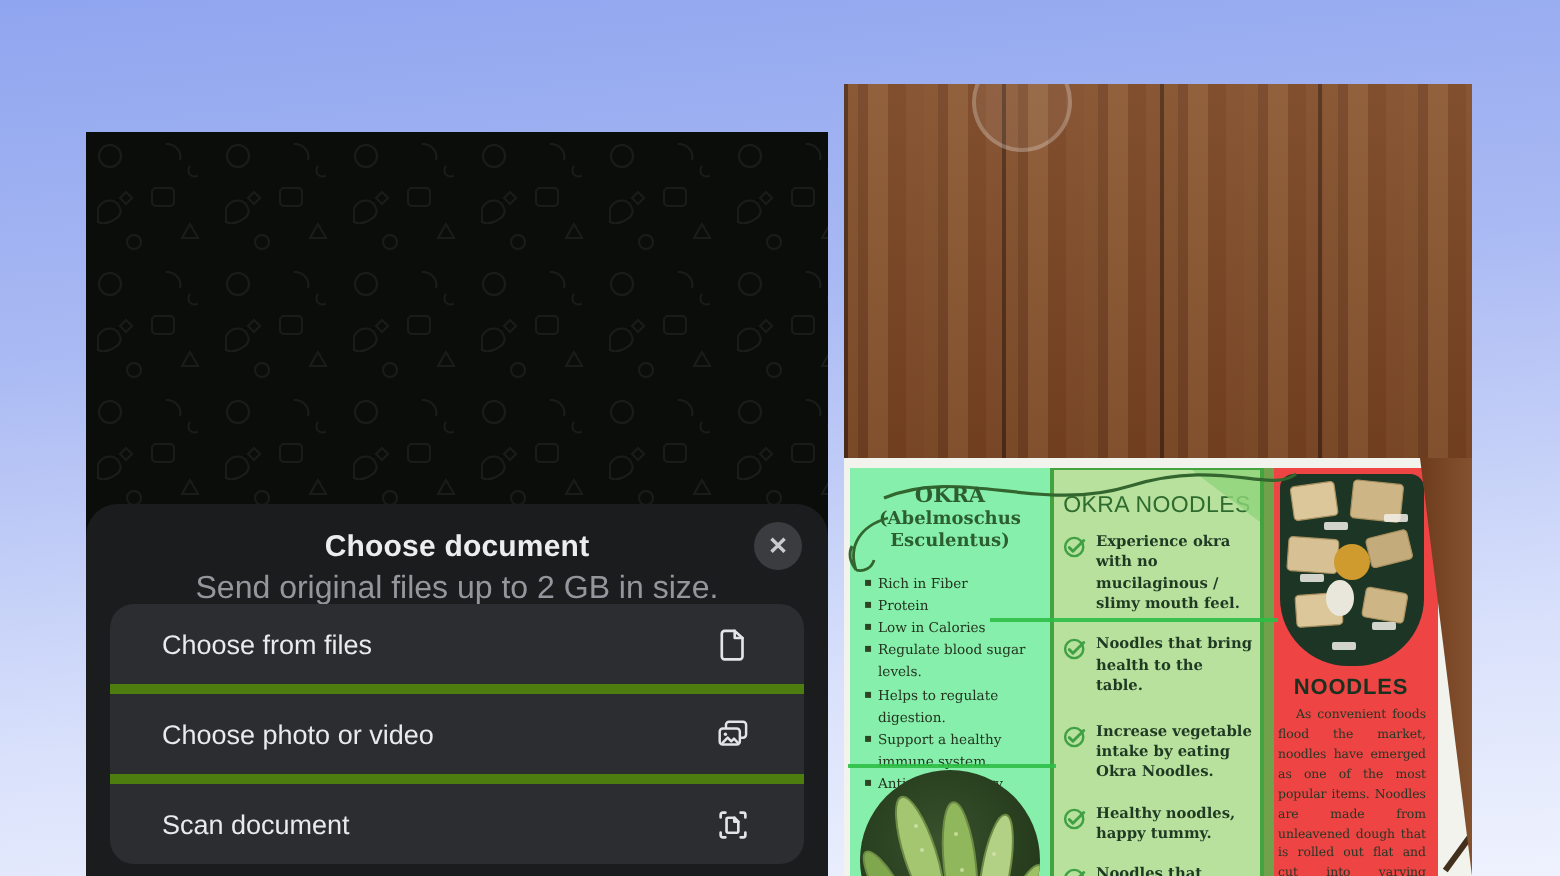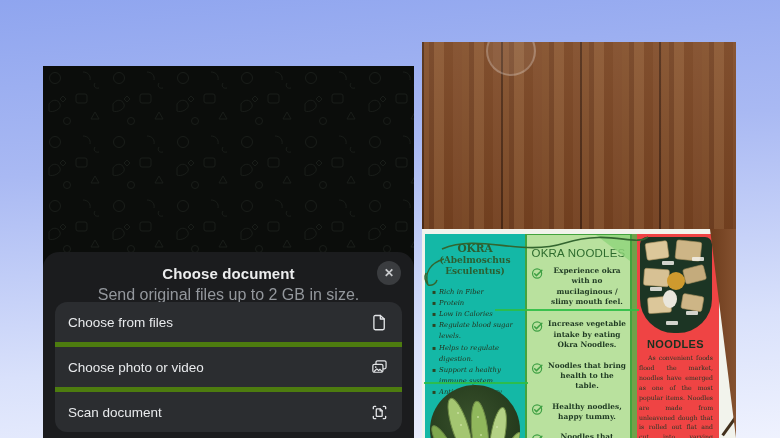--- a/index.html
+++ b/index.html
@@ -15,63 +15,63 @@
   
   .chat-bg{position:absolute;inset:0;background:#0b0d0b;}
   .chat-bg svg{position:absolute;inset:0;opacity:.6;}
   .sheet{position:absolute;left:0;right:0;top:186px;bottom:0;background:#1b1c1e;border-radius:16px 16px 0 0;}
   .sheet-title{margin-top:13px;text-align:center;color:#ecedee;font-size:15px;font-weight:700;letter-spacing:.1px;}
   .sheet-sub{margin-top:4px;text-align:center;color:#93979c;font-size:16px;}
   .close-btn{position:absolute;top:9px;right:13px;width:24px;height:24px;border-radius:50%;
     background:#3a3c3f;border:none;color:#c9cbcd;font-size:12px;font-weight:700;
     display:flex;align-items:center;justify-content:center;cursor:pointer;padding:0;}
   .opt-group{position:absolute;left:12px;right:12px;top:50px;background:#2b2d30;border-radius:12px;overflow:hidden;}
-  .opt-row{height:40px;display:flex;align-items:center;padding:0 13px;color:#e8eaec;font-size:13.5px;cursor:pointer;}
+  .opt-row{height:40px;display:flex;align-items:center;padding:0 26px;color:#e8eaec;font-size:13.5px;cursor:pointer;}
   .opt-row + .opt-row{border-top:5px solid #4d7c0f;}
   .opt-icon{margin-left:auto;display:flex;align-items:center;}
   .opt-icon svg{display:block;}
 
   
   .wood{position:absolute;inset:0;background:
     linear-gradient(180deg,rgba(255,225,190,.10) 0%,rgba(0,0,0,.05) 55%,rgba(0,0,0,.18) 100%),
     repeating-linear-gradient(90deg,rgba(25,8,2,.5) 0 2px,rgba(0,0,0,0) 2px 79px),
     repeating-linear-gradient(90deg,#7d4a27 0 7px,#6e3d1f 7px 12px,#85522e 12px 22px,#733f1e 22px 31px,#7b4726 31px 40px);}
   .blur-circle{position:absolute;top:-16px;left:64px;width:46px;height:46px;border-radius:50%;
     border:2px solid rgba(255,255,255,.22);background:rgba(255,255,255,.07);z-index:4;}
   .cam-bar{position:absolute;top:0;left:0;right:0;height:36px;background:rgba(16,8,3,.55);
     display:flex;align-items:center;color:#fff;z-index:3;}
   .cam-cancel{margin-left:12px;font-size:14px;cursor:pointer;}
   .cam-flash{position:absolute;left:110px;top:9px;cursor:pointer;}
   .cam-filters{position:absolute;left:186px;top:8px;cursor:pointer;}
   .cam-auto{margin-left:auto;margin-right:12px;font-size:14px;cursor:pointer;}
 
   .paper{position:absolute;left:0;top:187px;width:314px;height:209px;background:#f2f3ec;z-index:1;}
   .flyer{position:absolute;left:3px;top:5px;right:17px;bottom:0;display:flex;}
-  .colA{width:100px;background:#14b8a6;position:relative;font-family:"DejaVu Serif",serif;}
+  .colA{width:100px;background:#86efac;position:relative;font-family:"DejaVu Serif",serif;}
   .colB{width:107px;background:#b9e19e;position:relative;font-family:"DejaVu Serif",serif;
     border-left:2px solid #43a33e;border-right:2px solid #43a33e;border-top:1.5px solid #43a33e;box-sizing:border-box;}
   .colB .corner{position:absolute;top:0;right:0;width:34px;height:26px;background:#8fd47a;
     clip-path:polygon(100% 0,0 0,100% 100%);opacity:.8;}
   .colC{flex:1;background:#ef4444;position:relative;}
   .colC .edge{position:absolute;left:0;top:0;bottom:0;width:5px;background:#5ab24b;opacity:.85;}
 
   .okra-head{margin-top:8px;text-align:center;color:#2c5e31;font-weight:700;font-size:10.5px;line-height:1.25;position:relative;z-index:1;}
   .okra-sub{text-align:center;color:#2c5e31;font-weight:700;font-size:9px;line-height:1.25;}
   .okra-bullets{margin:9px 2px 0 7px;padding:0;list-style:none;}
-  .okra-bullets li{font-size:6.8px;color:#24341f;line-height:1.65;padding-left:7px;position:relative;font-style:italic;}
+  .okra-bullets li{font-size:6.8px;color:#24341f;line-height:1.65;padding-left:7px;position:relative;}
   .okra-bullets li::before{content:"▪";position:absolute;left:0;top:0;color:#2c4423;font-size:6px;}
   .okra-photo{position:absolute;left:5px;top:151px;width:90px;height:90px;border-radius:50%;overflow:hidden;
     background:radial-gradient(circle at 45% 40%,#39512c 0%,#243a1c 70%,#182a13 100%);}
   .okra-photo svg{display:block;}
 
   .onood-head{margin-top:12px;text-align:center;color:#2e6b2e;font-weight:400;font-size:11.5px;
     font-family:"Liberation Sans",sans-serif;letter-spacing:.2px;}
   .benefit{display:flex;gap:4px;margin:7px 4px 0 4px;}
   .benefit svg{flex:none;margin-top:1px;}
-  .benefit span{font-size:7.4px;font-weight:700;color:#1f3a23;line-height:1.4;text-align:center;}
+  .benefit span{font-size:7.4px;font-weight:700;color:#1f3a23;line-height:1.4;}
 
   .noodle-photo{margin:3px auto 0;width:72px;height:96px;border-radius:7px 7px 34px 34px;
     background:#1c3524;overflow:hidden;position:relative;}
   .nood-head{margin-top:5px;text-align:center;color:#1a3120;font-weight:700;font-size:11px;letter-spacing:.4px;}
   .nood-body{margin:3px 6px 0 7px;font-size:6.2px;line-height:1.6;color:#273726;text-align:justify;text-indent:9px;
     font-family:"DejaVu Serif",serif;}
 
   .scan-line{position:absolute;background:rgba(46,190,70,.9);z-index:2;}
   .scan-h1{left:73px;top:80px;width:144px;height:1.5px;}
   .scan-h2{left:2px;top:153px;width:104px;height:1.5px;}
@@ -201,33 +201,33 @@
         <div class="corner"></div>
         <div class="onood-head">OKRA NOODLES</div>
 
         <div class="benefit">
           <svg width="13" height="13" viewBox="0 0 16 16">
             <circle cx="7.5" cy="8" r="5.6" fill="none" stroke="#3fa044" stroke-width="1.5"></circle>
             <path d="M4.5 8.4l2.2 2.2L13.4 4" fill="none" stroke="#3fa044" stroke-width="1.8" stroke-linecap="round" stroke-linejoin="round"></path>
           </svg>
           <span>Experience okra with no mucilaginous / slimy mouth feel.</span>
         </div>
+        <div class="benefit" style="margin-top:10px">
+          <svg width="13" height="13" viewBox="0 0 16 16">
+            <circle cx="7.5" cy="8" r="5.6" fill="none" stroke="#3fa044" stroke-width="1.5"></circle>
+            <path d="M4.5 8.4l2.2 2.2L13.4 4" fill="none" stroke="#3fa044" stroke-width="1.8" stroke-linecap="round" stroke-linejoin="round"></path>
+          </svg>
+          <span>Noodles that bring health to the table.</span>
+        </div>
         <div class="benefit" style="margin-top:12px">
           <svg width="13" height="13" viewBox="0 0 16 16">
             <circle cx="7.5" cy="8" r="5.6" fill="none" stroke="#3fa044" stroke-width="1.5"></circle>
             <path d="M4.5 8.4l2.2 2.2L13.4 4" fill="none" stroke="#3fa044" stroke-width="1.8" stroke-linecap="round" stroke-linejoin="round"></path>
           </svg>
           <span>Increase vegetable intake by eating Okra Noodles.</span>
-        </div>
-        <div class="benefit" style="margin-top:10px">
-          <svg width="13" height="13" viewBox="0 0 16 16">
-            <circle cx="7.5" cy="8" r="5.6" fill="none" stroke="#3fa044" stroke-width="1.5"></circle>
-            <path d="M4.5 8.4l2.2 2.2L13.4 4" fill="none" stroke="#3fa044" stroke-width="1.8" stroke-linecap="round" stroke-linejoin="round"></path>
-          </svg>
-          <span>Noodles that bring health to the table.</span>
         </div>
         <div class="benefit" style="margin-top:10px">
           <svg width="13" height="13" viewBox="0 0 16 16">
             <circle cx="7.5" cy="8" r="5.6" fill="none" stroke="#3fa044" stroke-width="1.5"></circle>
             <path d="M4.5 8.4l2.2 2.2L13.4 4" fill="none" stroke="#3fa044" stroke-width="1.8" stroke-linecap="round" stroke-linejoin="round"></path>
           </svg>
           <span>Healthy noodles, happy tummy.</span>
         </div>
         <div class="benefit" style="margin-top:10px">
           <svg width="13" height="13" viewBox="0 0 16 16">

